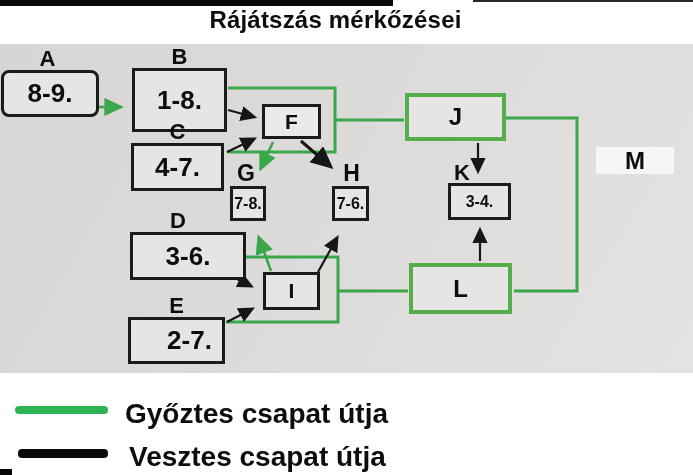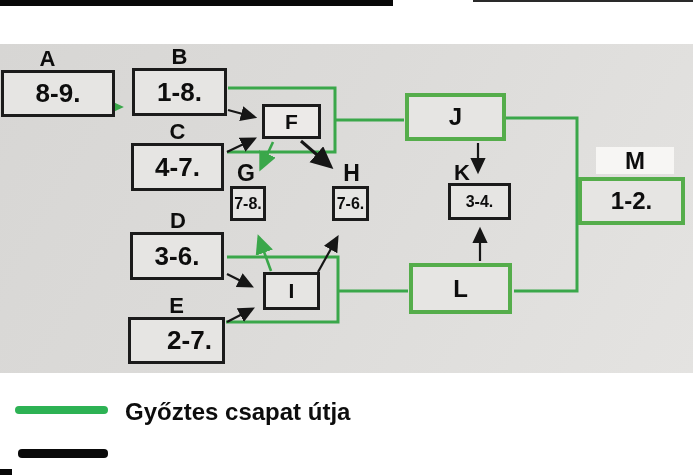--- a/index.html
+++ b/index.html
@@ -33,27 +33,27 @@
   .nbox.green{border:4px solid #55ad4b;}
   .nlabel{
     position:absolute;text-align:center;font-weight:800;font-size:22px;line-height:1;
   }
   .big{font-size:26px;}
   .mid{font-size:24px;}
   .small{font-size:16px;}
   .inner{font-size:21px;}
 
   
-  #box-a{left:1px;top:70px;width:114px;height:47px;}
+  #box-a{left:1px;top:70px;width:98px;height:47px;border-radius:8px;}
   #lab-a{left:1px;top:48px;width:93px;}
-  #box-b{left:132px;top:68px;width:95px;height:48px;text-align:right;}
+  #box-b{left:132px;top:68px;width:95px;height:64px;text-align:right;}
   #lab-b{left:132px;top:46px;width:95px;}
   #box-c{left:131px;top:143px;width:93px;height:48px;}
   #lab-c{left:131px;top:121px;width:93px;}
-  #box-d{left:130px;top:232px;width:94px;height:48px;}
+  #box-d{left:130px;top:232px;width:116px;height:48px;}
   #lab-d{left:130px;top:210px;width:96px;}
   #box-e{left:128px;top:317px;width:97px;height:47px;padding-left:26px;}
   #lab-e{left:128px;top:295px;width:97px;}
   #box-f{left:262px;top:104px;width:59px;height:35px;background:#eceae8;}
   #box-g{left:230px;top:186px;width:36px;height:35px;align-items:center;}
   #lab-g{left:228px;top:162px;width:36px;font-size:23px;}
   #box-h{left:332px;top:186px;width:37px;height:35px;}
   #lab-h{left:333px;top:162px;width:37px;font-size:23px;}
   #box-i{left:263px;top:272px;width:57px;height:38px;}
   #box-j{left:405px;top:93px;width:101px;height:48px;}
@@ -61,33 +61,34 @@
   #lab-k{left:446px;top:162px;width:32px;}
   #box-l{left:409px;top:263px;width:103px;height:51px;}
   #box-m{left:578px;top:177px;width:107px;height:48px;}
   .m-patch{position:absolute;left:596px;top:147px;width:78px;height:27px;background:#f7f6f4;}
   #lab-m{left:596px;top:149px;width:78px;font-size:24px;}
 
   
   .legend-swatch{position:absolute;border-radius:4px;}
   #sw-win{left:15px;top:406px;width:93px;height:8px;background:#2db254;}
   #sw-lose{left:18px;top:449px;width:90px;height:9px;background:#0a0a0a;}
-  .legend-label{position:absolute;font-weight:800;font-size:24px;line-height:1;text-align:right;}
+  .legend-label{position:absolute;font-weight:800;font-size:28px;line-height:1;text-align:right;}
   #lg-win{left:125px;top:400px;}
   #lg-lose{left:129px;top:443px;}
 </style>
 </head>
 <body>
 
 <div class="stage">
 
   <div class="topbar-a"></div>
   <div class="topbar-b"></div>
   <div class="botbar"></div>
 
+  <div class="title">Rájátszás mérkőzései</div>
 
   <div class="photo"></div>
 
   <svg class="edges" viewBox="0 0 693 475" xmlns="http://www.w3.org/2000/svg">
     <defs>
       <marker id="ag" markerWidth="9" markerHeight="9" refX="6" refY="3.5" orient="auto">
         <path d="M0,0 L7.5,3.5 L0,7 z" fill="#3aa74a"></path>
       </marker>
       <marker id="ab" markerWidth="9" markerHeight="9" refX="6" refY="3.5" orient="auto">
         <path d="M0,0 L7.5,3.5 L0,7 z" fill="#161616"></path>
@@ -162,21 +163,19 @@
 
   <div class="nbox green mid" id="box-j">
       <span>J</span>
     </div>
   <div class="nbox green mid" id="box-l">
       <span>L</span>
     </div>
 
   <div class="m-patch"></div>
   <div class="nlabel" id="lab-m">M</div>
-  <div class="nbox green mid" id="box-m">
-      <span>1-2.</span>
-    </div>
 
   <div class="legend-swatch" id="sw-win"></div>
   <div class="legend-label" id="lg-win">Győztes csapat útja</div>
   <div class="legend-swatch" id="sw-lose"></div>
+  <div class="legend-label" id="lg-lose">Vesztes csapat útja</div>
 
 </div>
 
 </body></html>

